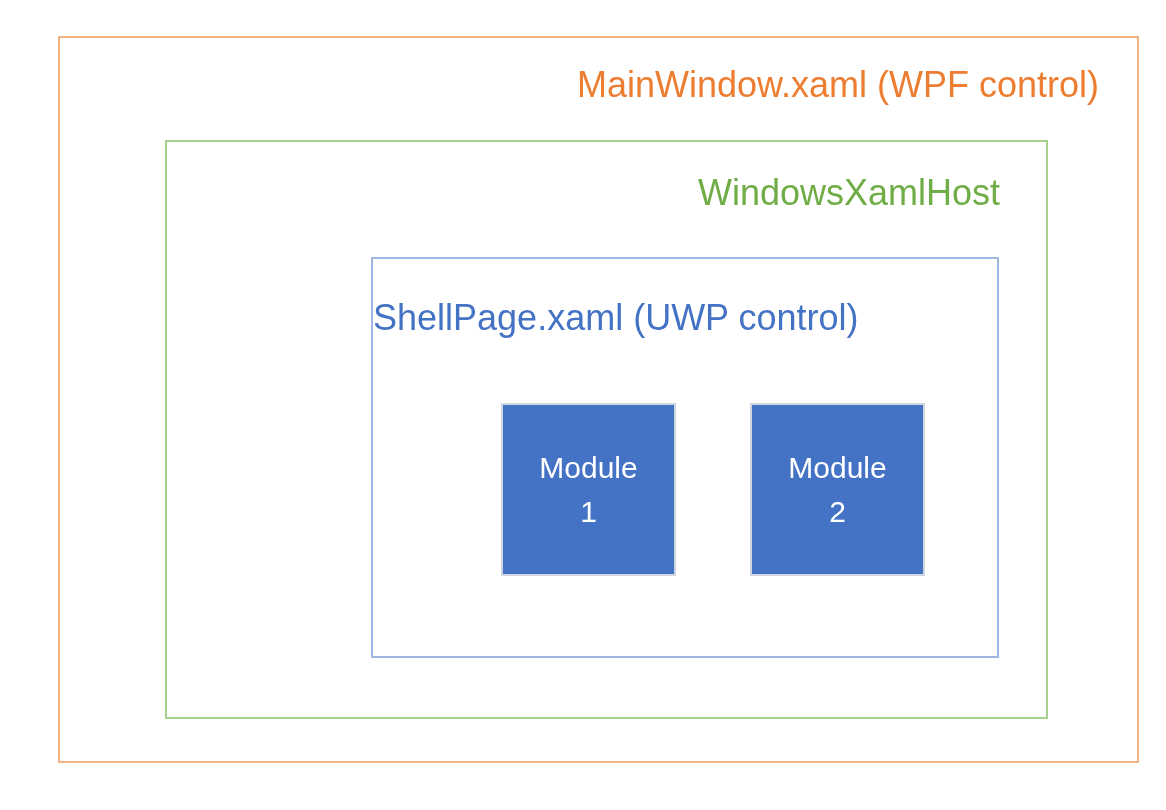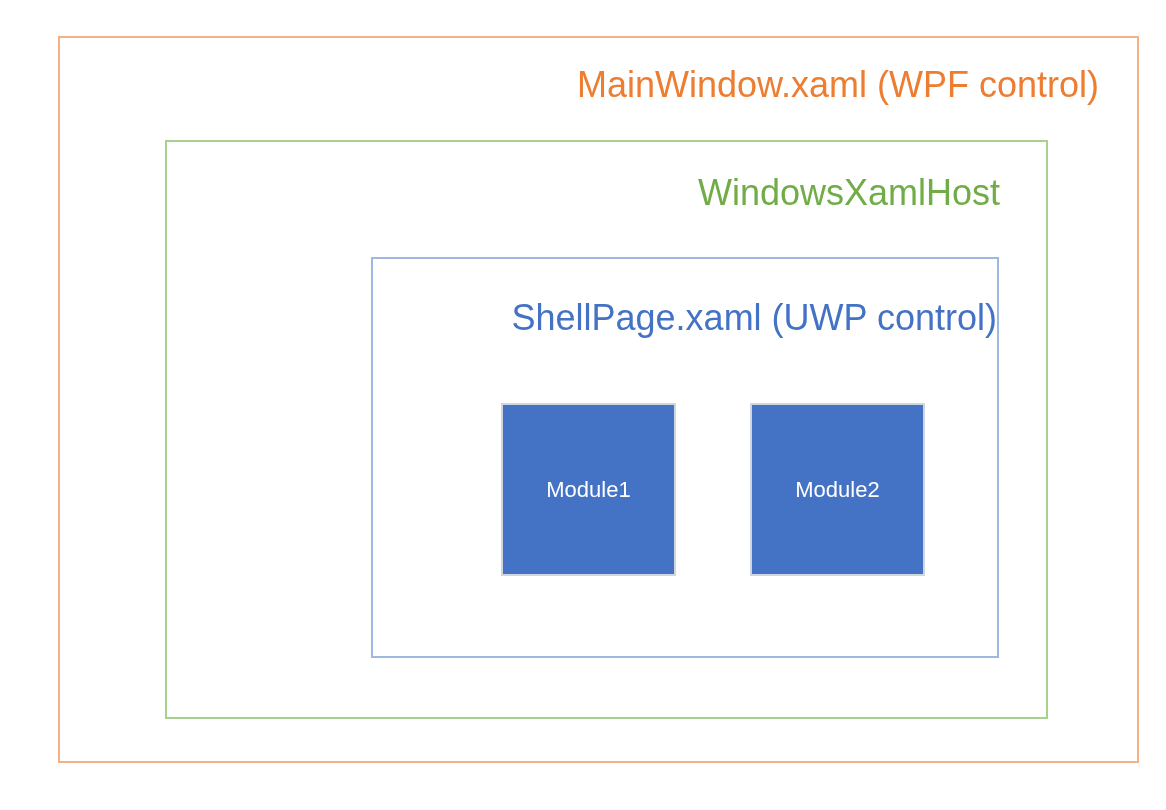--- a/index.html
+++ b/index.html
@@ -56,36 +56,36 @@
     left: 204px;
     top: 115px;
     width: 628px;
     height: 401px;
     border: 2px solid;
   }
   .shell-label {
     top: 38px;
     left: 0;
     right: 0;
-    text-align: right;
+    text-align: left;
   }
   
   .module-box {
     position: absolute;
     box-sizing: border-box;
     top: 144px;
     width: 175px;
     height: 173px;
     border: 2px solid;
     display: flex;
-    flex-direction: row;
+    flex-direction: column;
     align-items: center;
     justify-content: center;
     text-align: center;
-    font-size: 22px;
+    font-size: 30px;
     line-height: 44px;
   }
   .module-1 { left: 128px; }
   .module-2 { left: 377px; }
   .module-line {
     display: block;
     white-space: nowrap;
   }
 </style>
 </head>

